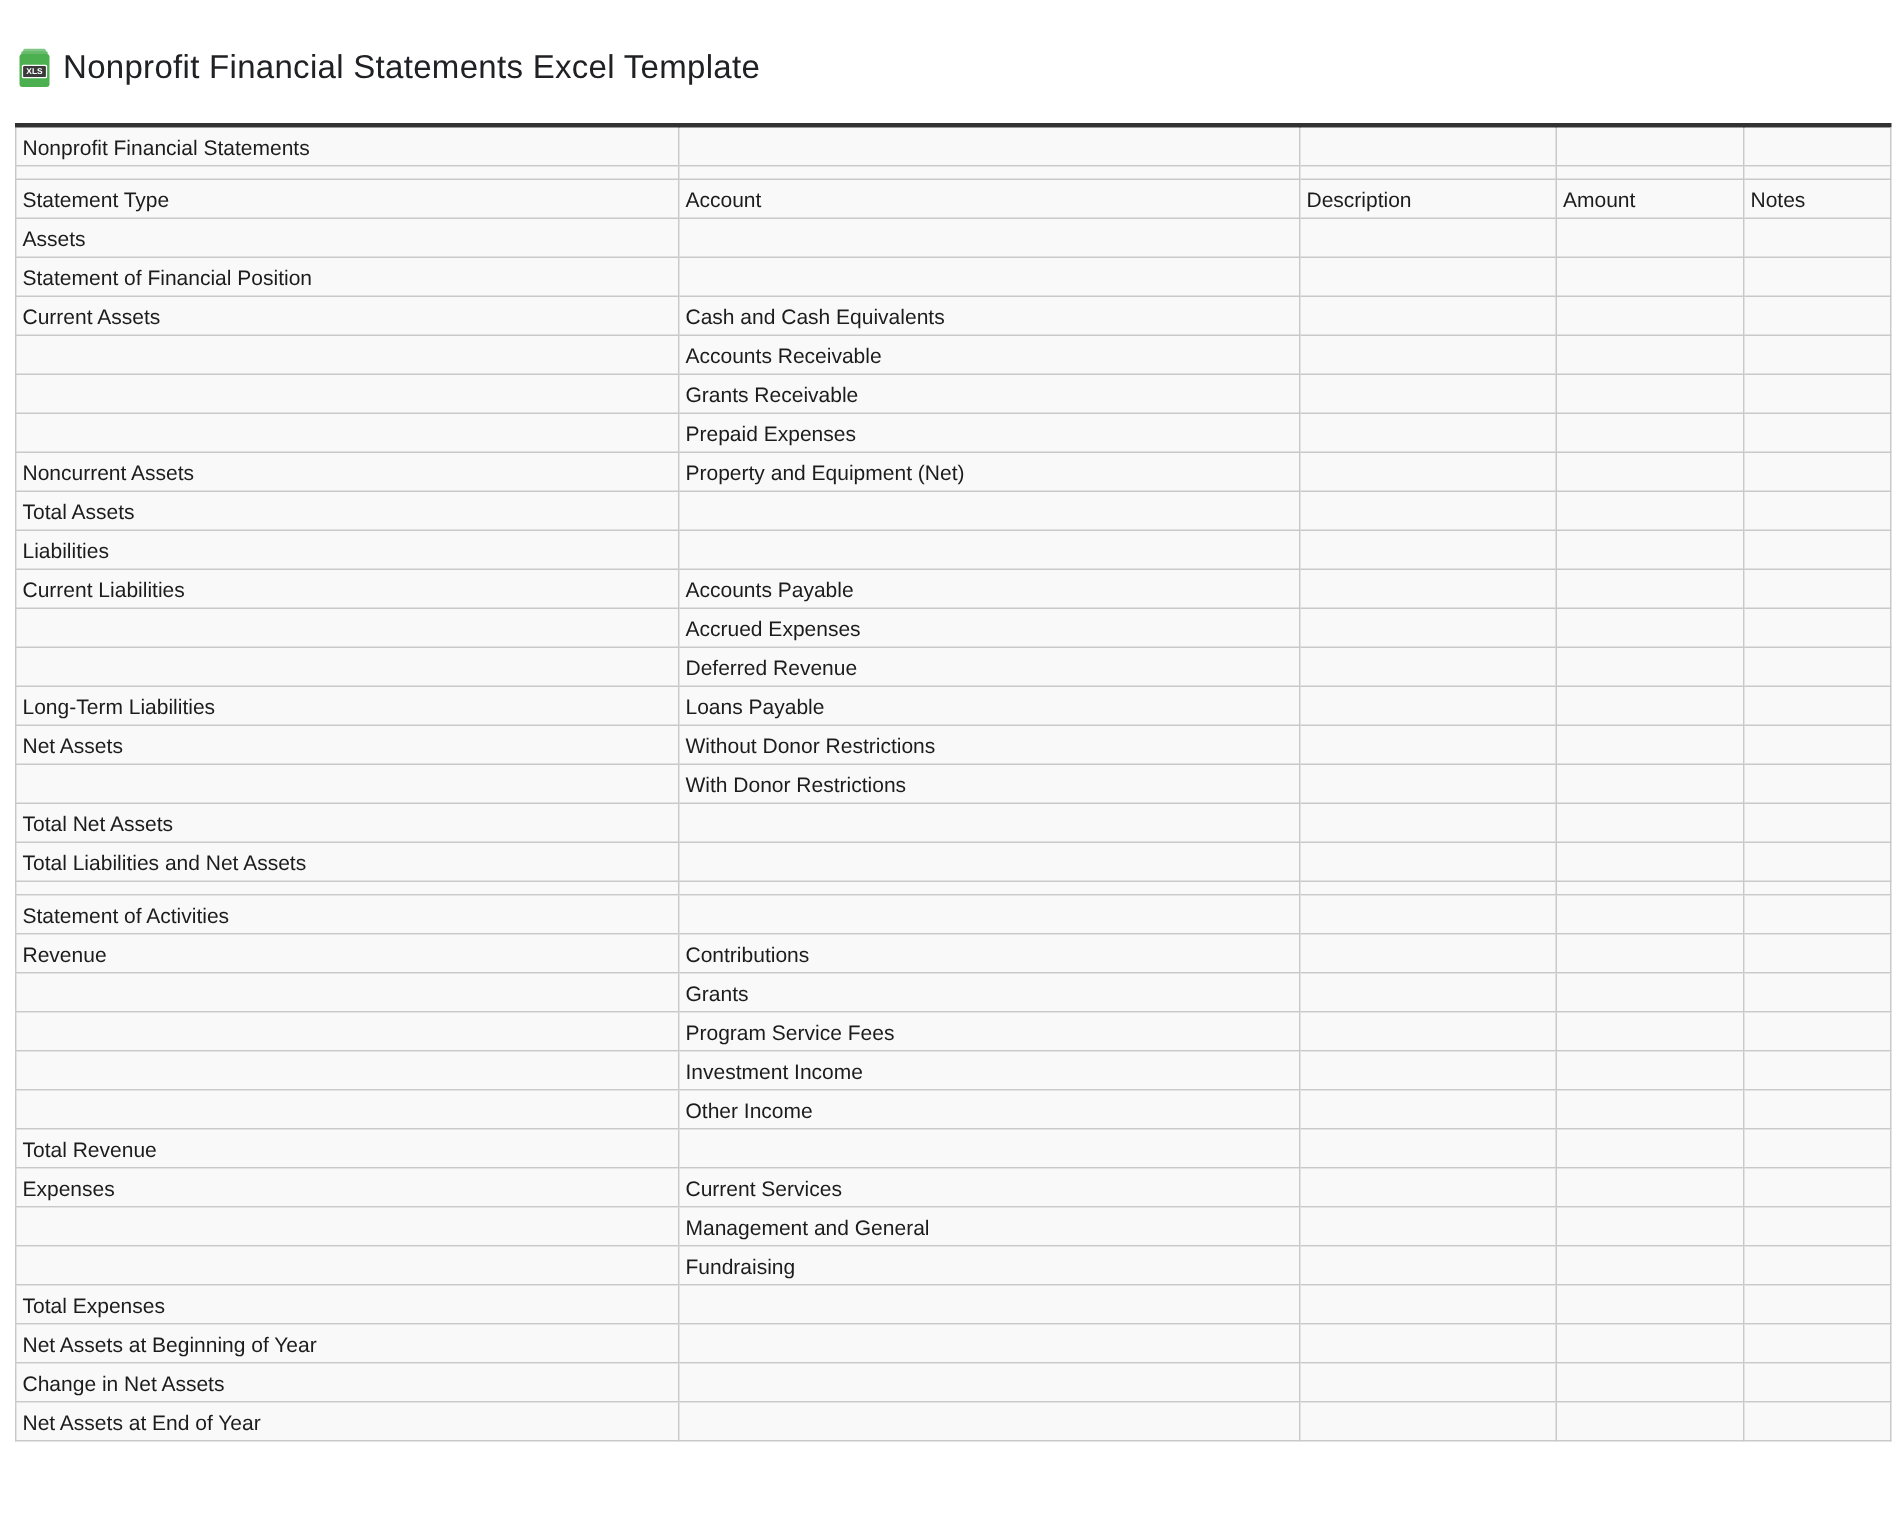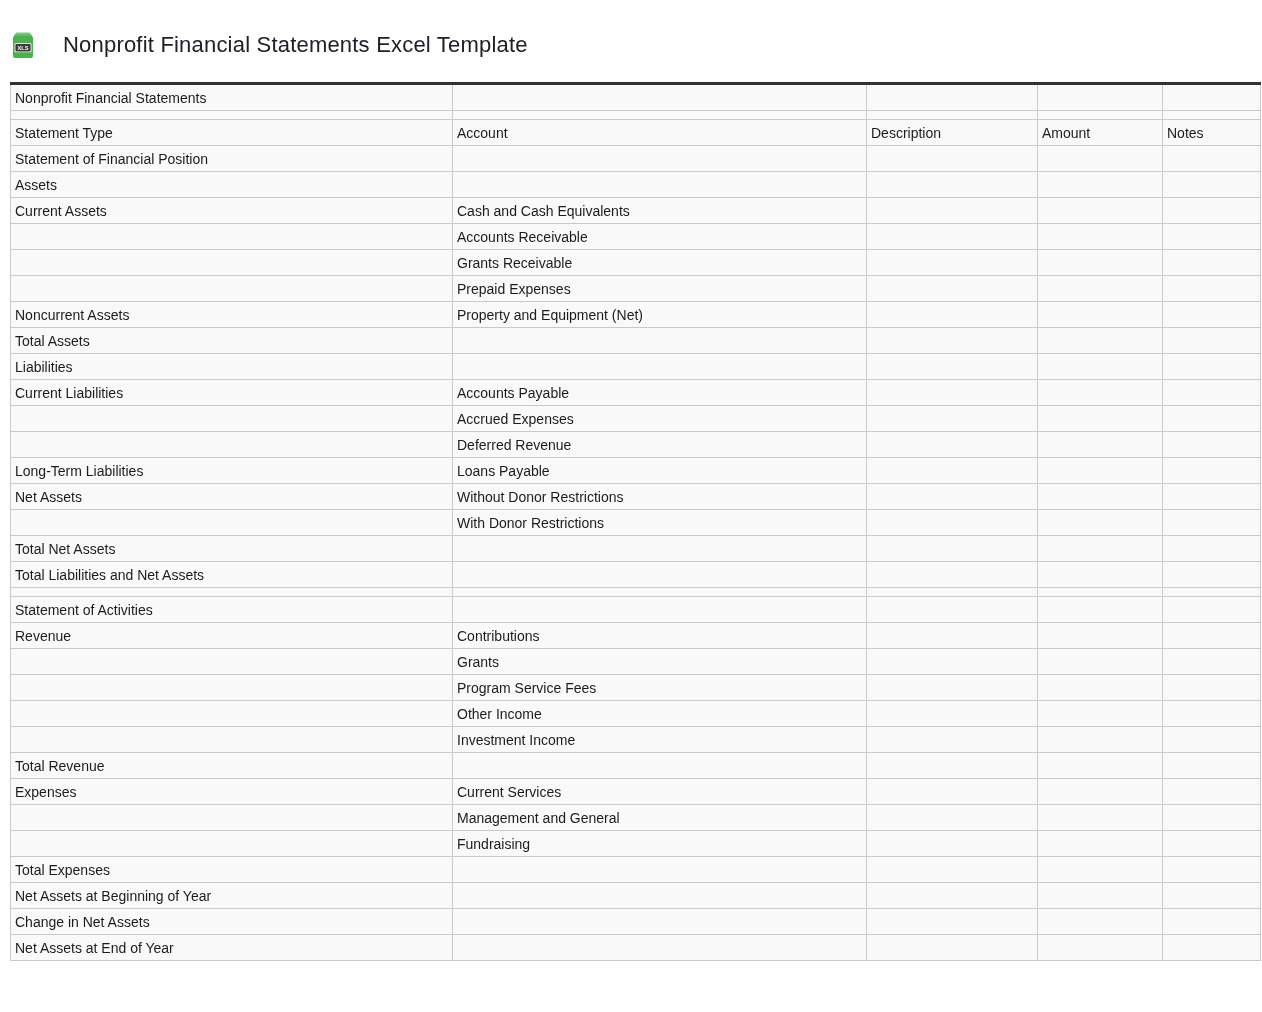--- a/index.html
+++ b/index.html
@@ -8,21 +8,21 @@
     background: #ffffff;
     width: 1262px;
     height: 1012px;
     overflow: hidden;
     font-family: "Liberation Sans", sans-serif;
     color: #1c1c1c;
   }
   .page-header {
     display: flex;
     align-items: center;
-    gap: 29px;
+    gap: 8px;
     margin: 30px 16px 0 12px;
     height: 30px;
   }
   .page-header h1 {
     margin: 0;
     font-size: 22px;
     font-weight: 400;
     color: #202124;
     letter-spacing: 0.2px;
   }
@@ -95,28 +95,28 @@
         <td></td>
       </tr>
       <tr class="r">
         <td>Statement Type</td>
         <td>Account</td>
         <td>Description</td>
         <td>Amount</td>
         <td>Notes</td>
       </tr>
       <tr class="r">
+        <td>Assets</td>
+        <td></td>
+        <td></td>
+        <td></td>
+        <td></td>
+      </tr>
+      <tr class="r">
         <td>Statement of Financial Position</td>
-        <td></td>
-        <td></td>
-        <td></td>
-        <td></td>
-      </tr>
-      <tr class="r">
-        <td>Assets</td>
         <td></td>
         <td></td>
         <td></td>
         <td></td>
       </tr>
       <tr class="r">
         <td>Current Assets</td>
         <td>Cash and Cash Equivalents</td>
         <td></td>
         <td></td>
@@ -250,28 +250,28 @@
       </tr>
       <tr class="r">
         <td></td>
         <td>Program Service Fees</td>
         <td></td>
         <td></td>
         <td></td>
       </tr>
       <tr class="r">
         <td></td>
+        <td>Investment Income</td>
+        <td></td>
+        <td></td>
+        <td></td>
+      </tr>
+      <tr class="r">
+        <td></td>
         <td>Other Income</td>
-        <td></td>
-        <td></td>
-        <td></td>
-      </tr>
-      <tr class="r">
-        <td></td>
-        <td>Investment Income</td>
         <td></td>
         <td></td>
         <td></td>
       </tr>
       <tr class="r">
         <td>Total Revenue</td>
         <td></td>
         <td></td>
         <td></td>
         <td></td>

